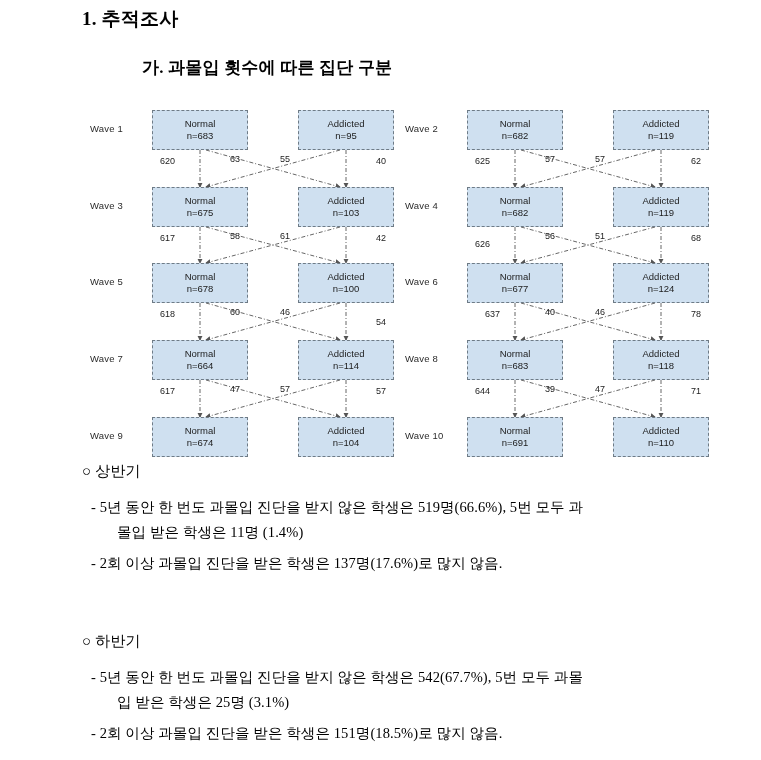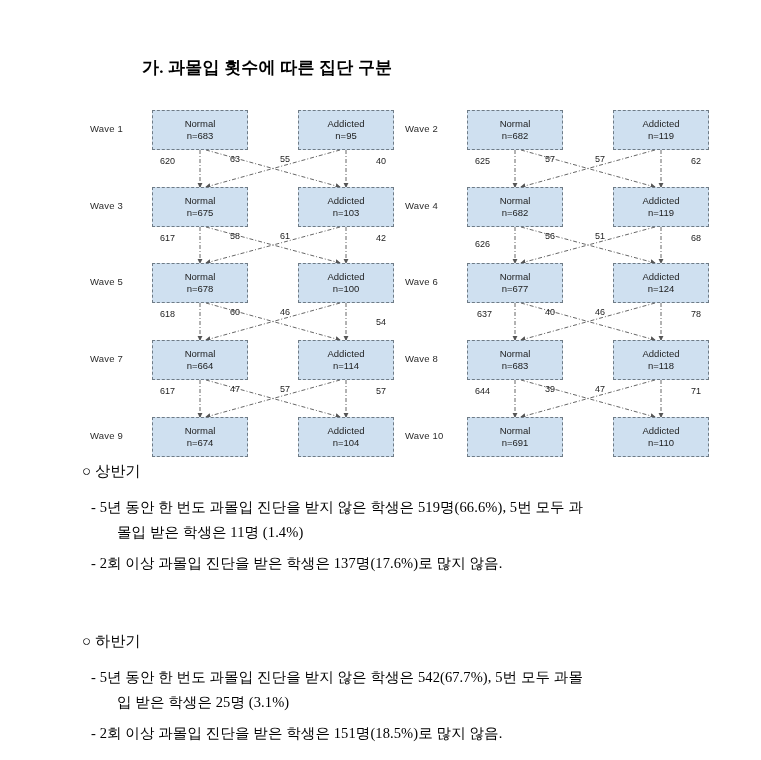--- a/index.html
+++ b/index.html
@@ -75,20 +75,21 @@
     margin-bottom: 6px;
     letter-spacing: .1px;
   }
   .dash-item .l2 { display: block; text-indent: 0; padding-left: 13px; }
 </style>
 </head>
 <body>
 
 <div class="page">
 
+  <div class="h1">1. 추적조사</div>
   <div class="h2">가. 과몰입 횟수에 따른 집단 구분</div>
 
   <div class="diagram">
     <div class="col col-left" id="col-left">
         <svg class="flow-svg" viewBox="0 0 360 360">
           <defs>
             <marker id="arw-left_column" markerWidth="6" markerHeight="6" refX="5" refY="3" orient="auto">
               <path d="M0,0 L6,3 L0,6 z" fill="#555555"></path>
             </marker>
           </defs>
@@ -241,21 +242,21 @@
           <span class="t">n=110</span>
         </div>
         <div class="edge-label" style="left: 70px; top: 56px;">625</div>
         <div class="edge-label" style="left: 140px; top: 54px;">57</div>
         <div class="edge-label" style="left: 190px; top: 54px;">57</div>
         <div class="edge-label" style="left: 286px; top: 56px;">62</div>
         <div class="edge-label" style="left: 70px; top: 139px; text-align: center;">626</div>
         <div class="edge-label" style="left: 140px; top: 131px;">56</div>
         <div class="edge-label" style="left: 190px; top: 131px;">51</div>
         <div class="edge-label" style="left: 286px; top: 133px;">68</div>
-        <div class="edge-label" style="left: 72px; top: 209px;">637</div>
+        <div class="edge-label" style="left: 80px; top: 209px;">637</div>
         <div class="edge-label" style="left: 140px; top: 207px;">40</div>
         <div class="edge-label" style="left: 190px; top: 207px;">46</div>
         <div class="edge-label" style="left: 286px; top: 209px;">78</div>
         <div class="edge-label" style="left: 70px; top: 286px;">644</div>
         <div class="edge-label" style="left: 140px; top: 284px;">39</div>
         <div class="edge-label" style="left: 190px; top: 284px;">47</div>
         <div class="edge-label" style="left: 286px; top: 286px;">71</div>
       </div>
   </div>
 

